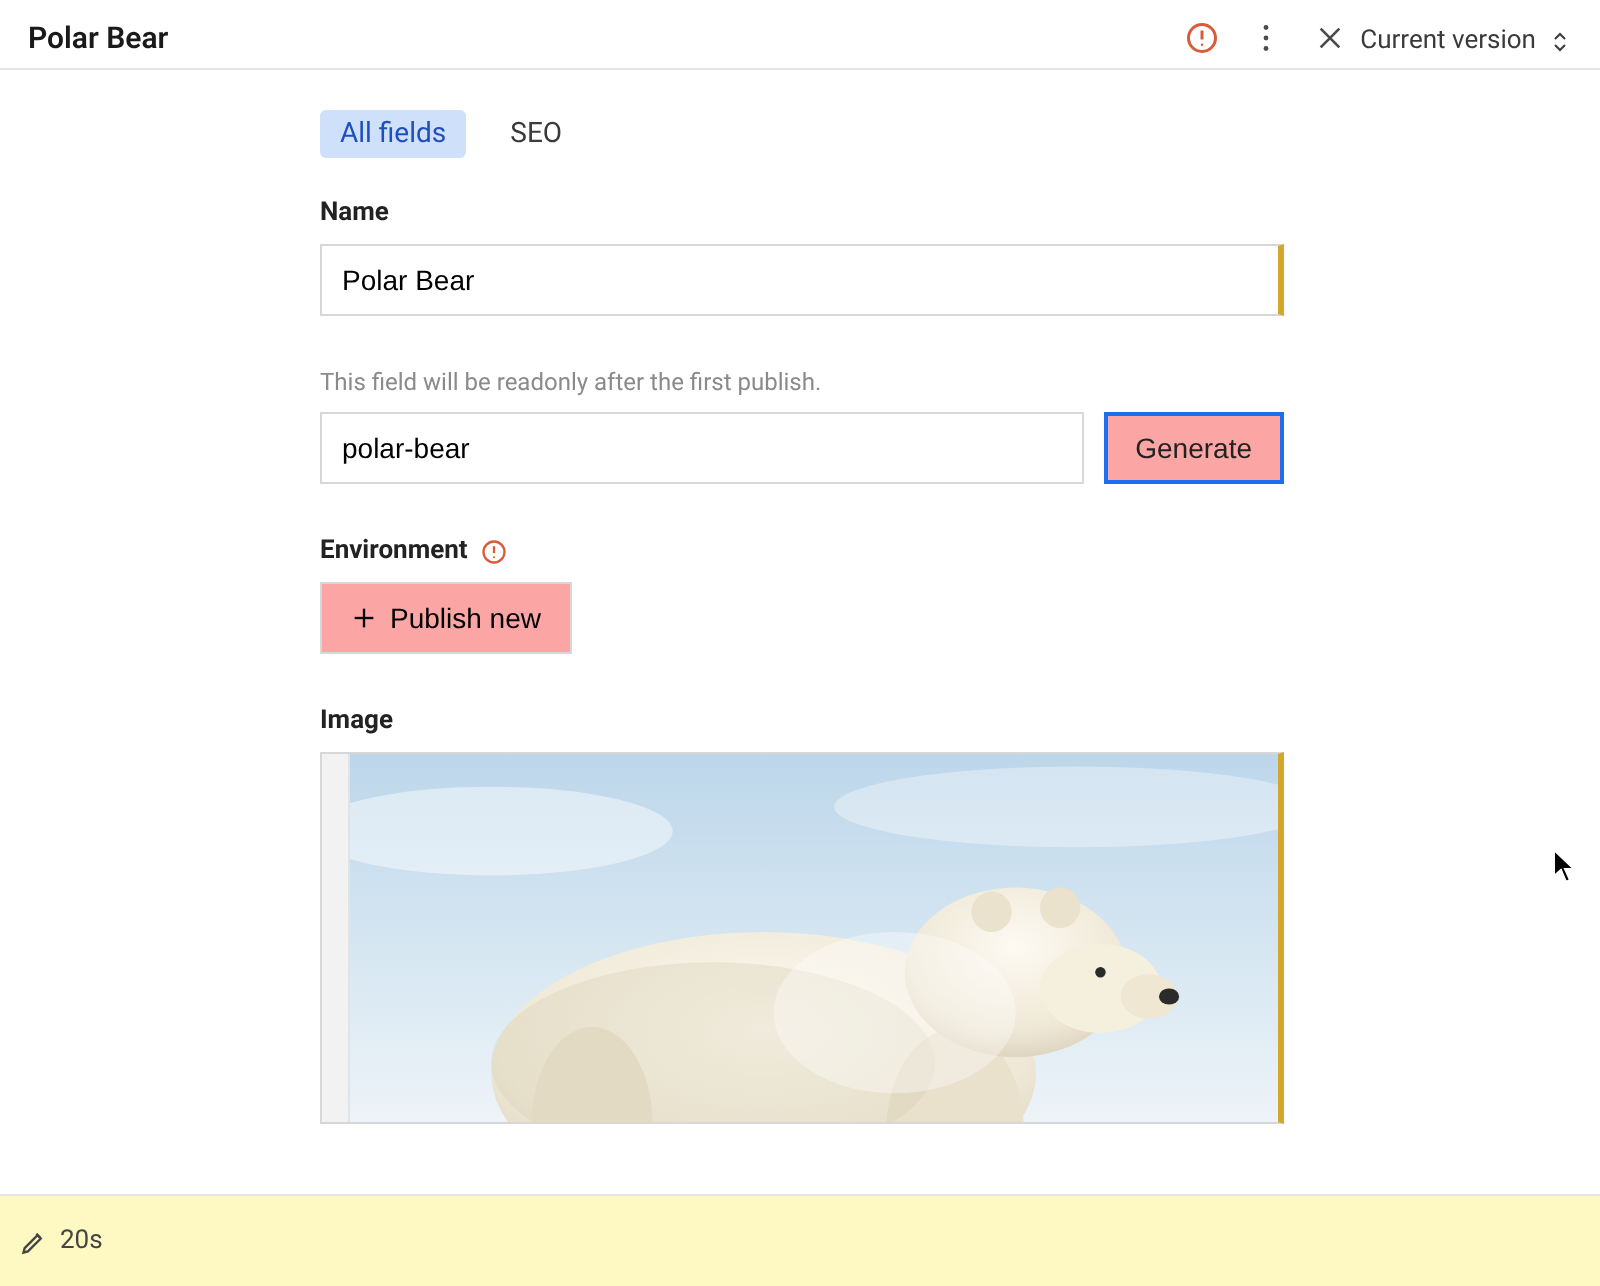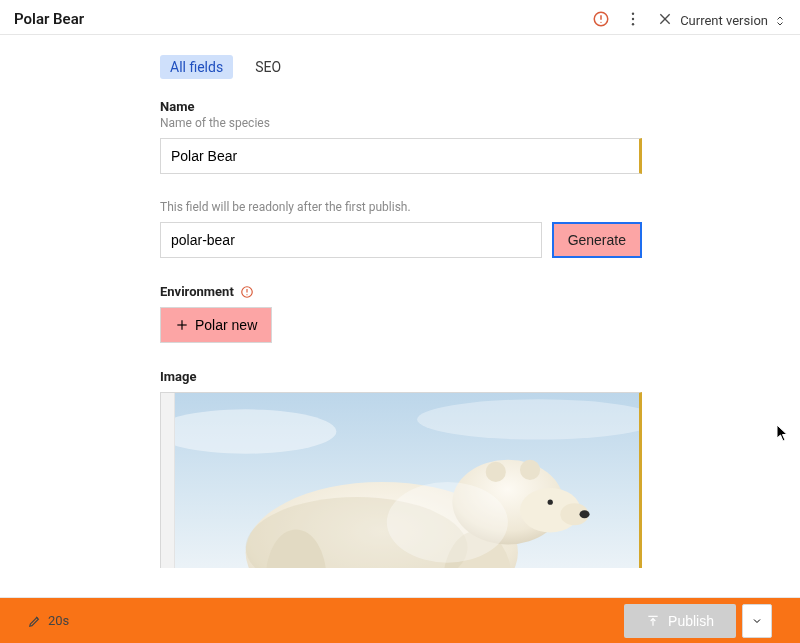--- a/index.html
+++ b/index.html
@@ -29,21 +29,21 @@
   .btn.primary-outline { border: 2px solid #1e6ef0; color: #222; }
   .env-label-row { display: flex; align-items: center; gap: 6px; text-align: center; }
   .env-row { display: flex; gap: 10px; margin-top: 8px; }
   .combo { flex: 1; display: flex; border: 1px solid #d7d7d7; height: 36px; }
   .combo input { flex: 1; border: none; padding: 0 10px; font-size: 14px; outline: none; color: #333; }
   .combo input::placeholder { color: #9a9a9a; }
   .combo .caret { width: 32px; border-left: 1px solid #d7d7d7; display: flex; align-items: center; justify-content: center; cursor: pointer; color: #555; }
   .image-box { margin-top: 8px; border: 1px solid #d7d7d7; border-right: 3px solid #d4a72c; height: 186px; display: flex; }
   .thumb-rail { width: 14px; background: #f2f2f2; border-right: 1px solid #e3e3e3; }
   .image-canvas { flex: 1; position: relative; overflow: hidden; }
-  .footer { position: absolute; left: 0; bottom: 0; width: 800px; height: 46px; border-top: 1px solid #e6e6e6; display: flex; align-items: center; justify-content: space-between; padding: 0 28px; background: #f97316; }
+  .footer { position: absolute; left: 0; bottom: 0; width: 800px; height: 46px; border-top: 1px solid #e6e6e6; display: flex; align-items: center; justify-content: space-between; padding: 0 10px; background: #fef9c3; }
   .foot-left { display: flex; align-items: center; gap: 6px; font-size: 13px; color: #444; }
   .foot-right { display: flex; align-items: center; gap: 6px; }
   .publish-btn { height: 34px; padding: 0 22px; background: #cfcfcf; color: #fff; border: none; border-radius: 2px; font-size: 14px; display: inline-flex; align-items: center; gap: 8px; cursor: default; }
   .chev-btn { height: 34px; width: 30px; border: 1px solid #d7d7d7; background: #fff; border-radius: 2px; display: inline-flex; align-items: center; justify-content: center; cursor: pointer; }
   .cursor-ptr { position: absolute; right: 10px; top: 424px; font-size: 14px; pointer-events: none; }
   svg { display: block; }
 </style>
 </head>
 <body>
 
@@ -86,21 +86,20 @@
 <div class="content">
   <div class="inner">
 
     <div class="tabs">
       <div class="tab active">All fields</div>
       <div class="tab">SEO</div>
     </div>
 
     <div class="field">
       <div class="field-label">Name</div>
-      <div class="field-help">Name of the species</div>
       <div class="input-wrap">
         <input type="text" class="text-input accent-right" value="Polar Bear" style="">
       </div>
     </div>
 
     <div class="field">
       <div class="field-help">This field will be readonly after the first publish.</div>
       <div class="input-wrap slug-row">
         <input type="text" class="text-input" value="polar-bear" style="">
         <button class="btn primary-outline">Generate</button>
@@ -117,21 +116,21 @@
               <circle cx="12" cy="16.5" r="0.9" fill="currentColor" stroke="none"></circle>
             </svg>
         </span>
       </div>
       <div class="env-row">
         <button class="btn">
           <svg width="14" height="14" viewBox="0 0 24 24" fill="none" stroke="currentColor" stroke-width="2">
               <line x1="12" y1="4" x2="12" y2="20"></line>
               <line x1="4" y1="12" x2="20" y2="12"></line>
             </svg>
-          <span>Polar new</span>
+          <span>Publish new</span>
         </button>
       </div>
     </div>
 
     <div class="field" style="margin-bottom:0">
       <div class="field-label">Image</div>
       <div class="image-box">
         <div class="thumb-rail"></div>
         <div class="image-canvas">
           <svg viewBox="0 0 460 186" width="100%" height="100%" preserveAspectRatio="xMidYMid slice">
@@ -179,34 +178,19 @@
 </div>
 
 <div class="footer">
   <div class="foot-left">
     <svg width="14" height="14" viewBox="0 0 24 24" fill="none" stroke="currentColor" stroke-width="2">
         <path d="M3 21l3.8-1 11-11-2.8-2.8-11 11L3 21z"></path>
         <path d="M14 5l3 3"></path>
       </svg>
     <span>20s</span>
   </div>
-  <div class="foot-right">
-    <button class="publish-btn">
-      <svg width="14" height="14" viewBox="0 0 24 24" fill="none" stroke="currentColor" stroke-width="2">
-          <line x1="4" y1="4" x2="20" y2="4"></line>
-          <polyline points="8 12 12 8 16 12"></polyline>
-          <line x1="12" y1="8" x2="12" y2="20"></line>
-        </svg>
-      <span>Publish</span>
-    </button>
-    <button class="chev-btn">
-      <svg width="12" height="12" viewBox="0 0 24 24" fill="none" stroke="currentColor" stroke-width="2">
-          <polyline points="6 9 12 15 18 9"></polyline>
-        </svg>
-    </button>
-  </div>
 </div>
 
 <span class="cursor-ptr">
   <svg width="14" height="18" viewBox="0 0 14 18">
       <path d="M1 1 L1 14 L4.5 11 L7 17 L9 16 L6.5 10.5 L11 10.5 Z" fill="#000" stroke="#fff" stroke-width="1"></path>
     </svg>
 </span>
 
 </body></html>

